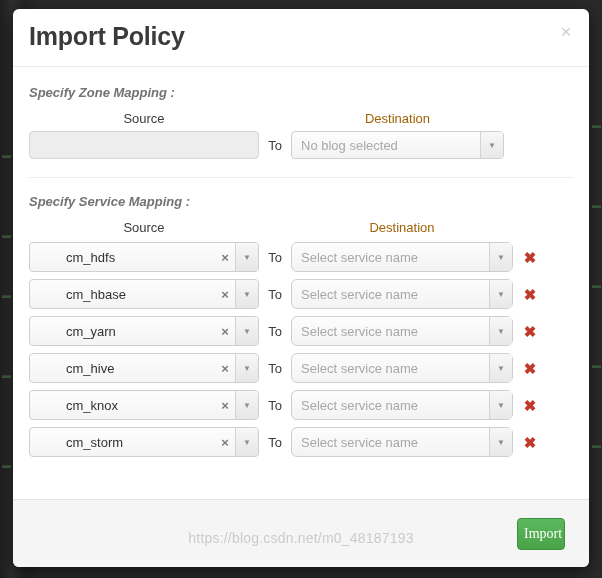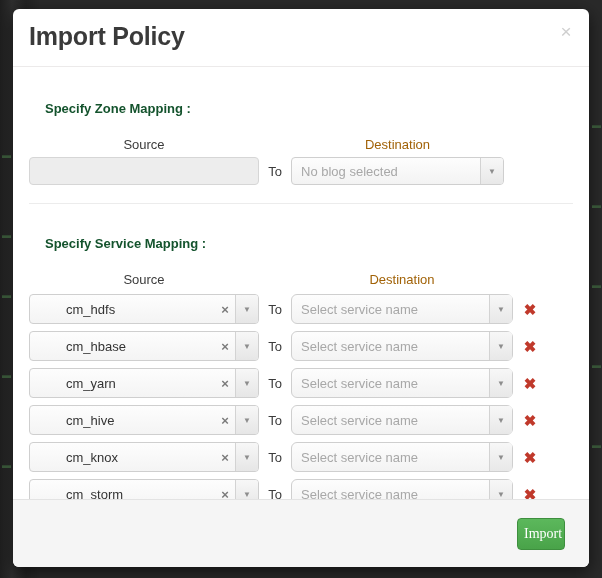--- a/index.html
+++ b/index.html
@@ -88,31 +88,32 @@
   .modal-body {
     position: relative;
     flex: 1 1 auto;
     overflow: hidden;
     padding: 0;
   }
 
   .section-label {
     font-size: 13px;
     font-weight: bold;
-    color: #14532d;
-    margin: 16px;
+    color: #737373;
+    margin: 0;
+    font-style: italic;
   }
 
   .zone-section {
     padding: 18px 16px 0 16px;
   }
   .hdr-row {
     display: flex;
     align-items: flex-end;
-    margin-top: 13px;
+    margin-top: 6px;
     height: 20px;
   }
   .hdr-src {
     font-size: 13px;
     color: #3b3b3b;
     text-align: center;
   }
   .hdr-dst {
     font-size: 13px;
     color: #a16207;
@@ -416,20 +417,21 @@
                 <div class="fs-caret">▼</div>
               </div>
               <div class="del-x">✖</div>
             </div>
           </div>
       </div>
     </div>
 
     <div class="modal-footer">
       <button class="btn btn-import">Import</button>
+      <div class="watermark">https://blog.csdn.net/m0_48187193</div>
     </div>
   </div>
 <div class="backdrop-hint" style="left: 2px; top: 150px;">▬</div>
     <div class="backdrop-hint" style="left: 2px; top: 230px;">▬</div>
     <div class="backdrop-hint" style="left: 2px; top: 290px;">▬</div>
     <div class="backdrop-hint" style="left: 2px; top: 370px;">▬</div>
     <div class="backdrop-hint" style="left: 2px; top: 460px;">▬</div>
     <div class="backdrop-hint" style="left: 592px; top: 120px;">▬</div>
     <div class="backdrop-hint" style="left: 592px; top: 200px;">▬</div>
     <div class="backdrop-hint" style="left: 592px; top: 280px;">▬</div>

